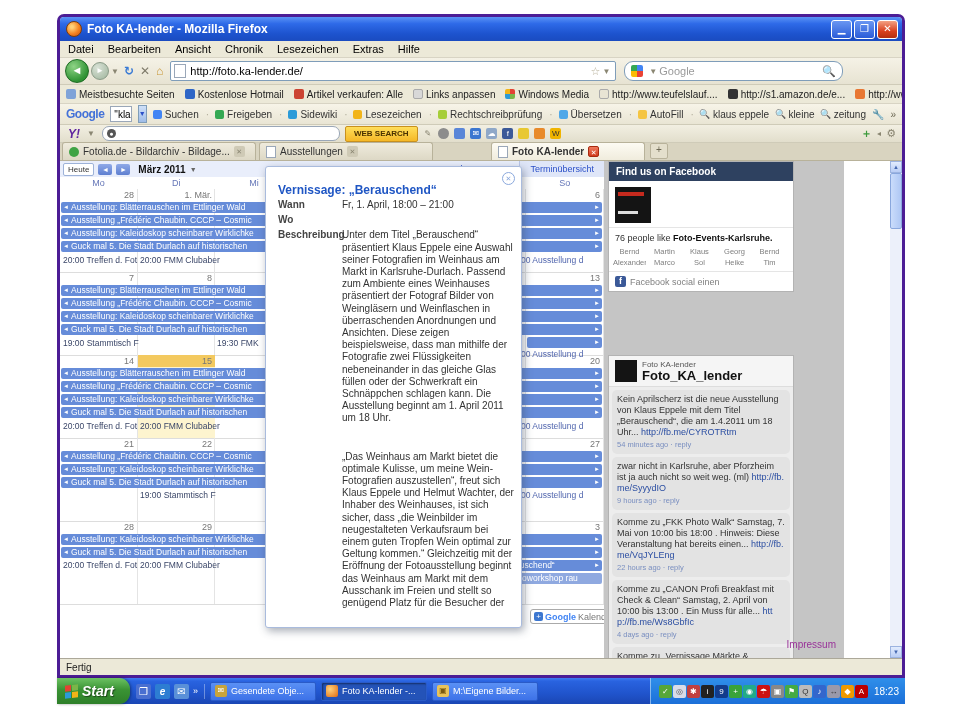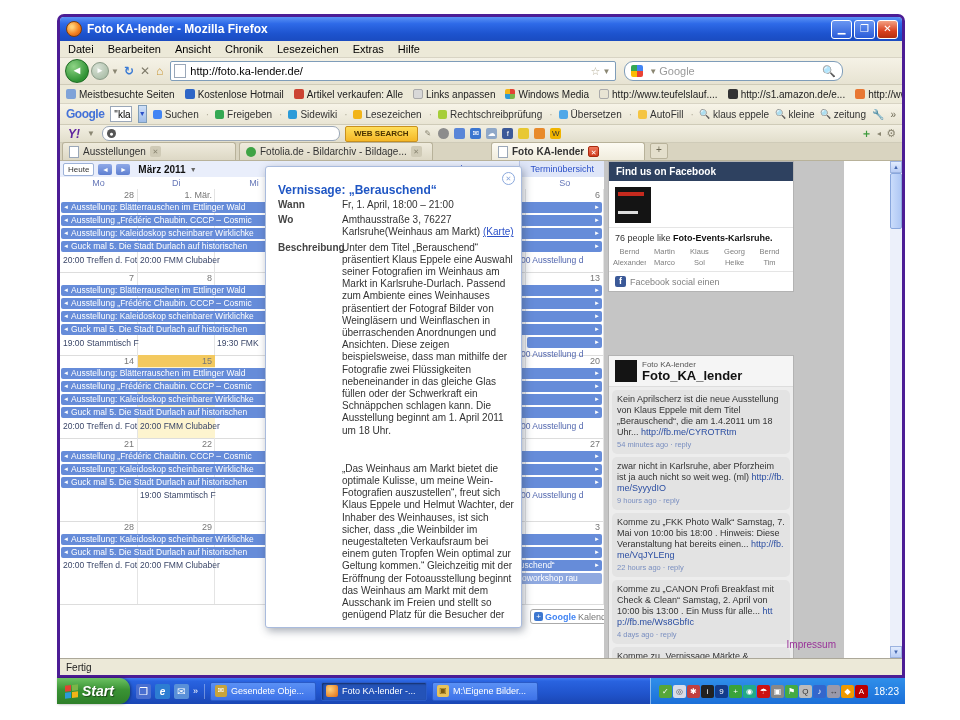--- a/index.html
+++ b/index.html
@@ -359,28 +359,28 @@
       <span class="yico y7"></span>
       <span class="yico y8">W</span>
       <span class="yright">
         <span class="plus">＋</span>
         <span class="larr">◂</span>
         <span class="gear">⚙</span>
       </span>
     </div>
 
     <div class="tabbar">
+      <span class="tab" style="width:180px">
+        <span class="ticon"></span>
+        <span>Fotolia.de - Bildarchiv - Bildage...</span>
+        <span class="tclose">✕</span>
+      </span>
       <span class="tab" style="width:160px">
         <span class="dicon"></span>
         <span>Ausstellungen</span>
-        <span class="tclose">✕</span>
-      </span>
-      <span class="tab" style="width:180px">
-        <span class="ticon"></span>
-        <span>Fotolia.de - Bildarchiv - Bildage...</span>
         <span class="tclose">✕</span>
       </span>
       <span class="tab active" style="width:140px;margin-left:55px">
         <span class="dicon"></span>
         <span>Foto KA-lender</span>
         <span class="tclose red">✕</span>
       </span>
       <span class="newtab">+</span>
     </div>
 
@@ -485,21 +485,20 @@
       <div class="popup">
         <span class="pclose">✕</span>
         <div class="ptitle">Vernissage: „Berauschend“</div>
         <div class="pbody">
           <div class="prow">
             <span class="plabel">Wann</span>
             <span class="pval">Fr, 1. April, 18:00 – 21:00</span>
           </div>
           <div class="prow">
             <span class="plabel">Wo</span>
-            <span class="pval"><span>Amthausstraße 3, 76227 Karlsruhe(Weinhaus am Markt)</span> <a class="karte">(Karte)</a></span>
           </div>
           <div class="prow">
             <span class="plabel">Beschreibung</span>
             <span class="pval">
               <span style="display:block">Unter dem Titel „Berauschend“ präsentiert Klaus Eppele eine Auswahl seiner Fotografien im Weinhaus am Markt in Karlsruhe-Durlach. Passend zum Ambiente eines Weinhauses präsentiert der Fotograf Bilder von Weingläsern und Weinflaschen in überraschenden Anordnungen und Ansichten. Diese zeigen beispielsweise, dass man mithilfe der Fotografie zwei Flüssigkeiten nebeneinander in das gleiche Glas füllen oder der Schwerkraft ein Schnäppchen schlagen kann. Die Ausstellung beginnt am 1. April 2011 um 18 Uhr.</span>
               <span class="p2" style="display:block">„Das Weinhaus am Markt bietet die optimale Kulisse, um meine Wein-Fotografien auszustellen“, freut sich Klaus Eppele und Helmut Wachter, der Inhaber des Weinhauses, ist sich sicher, dass „die Weinbilder im neugestalteten Verkaufsraum bei einem guten Tropfen Wein optimal zur Geltung kommen.“ Gleichzeitig mit der Eröffnung der Fotoausstellung beginnt das Weinhaus am Markt mit dem Ausschank im Freien und stellt so genügend Platz für die Besucher der</span>
             </span>
           </div>
         </div>
       </div>

